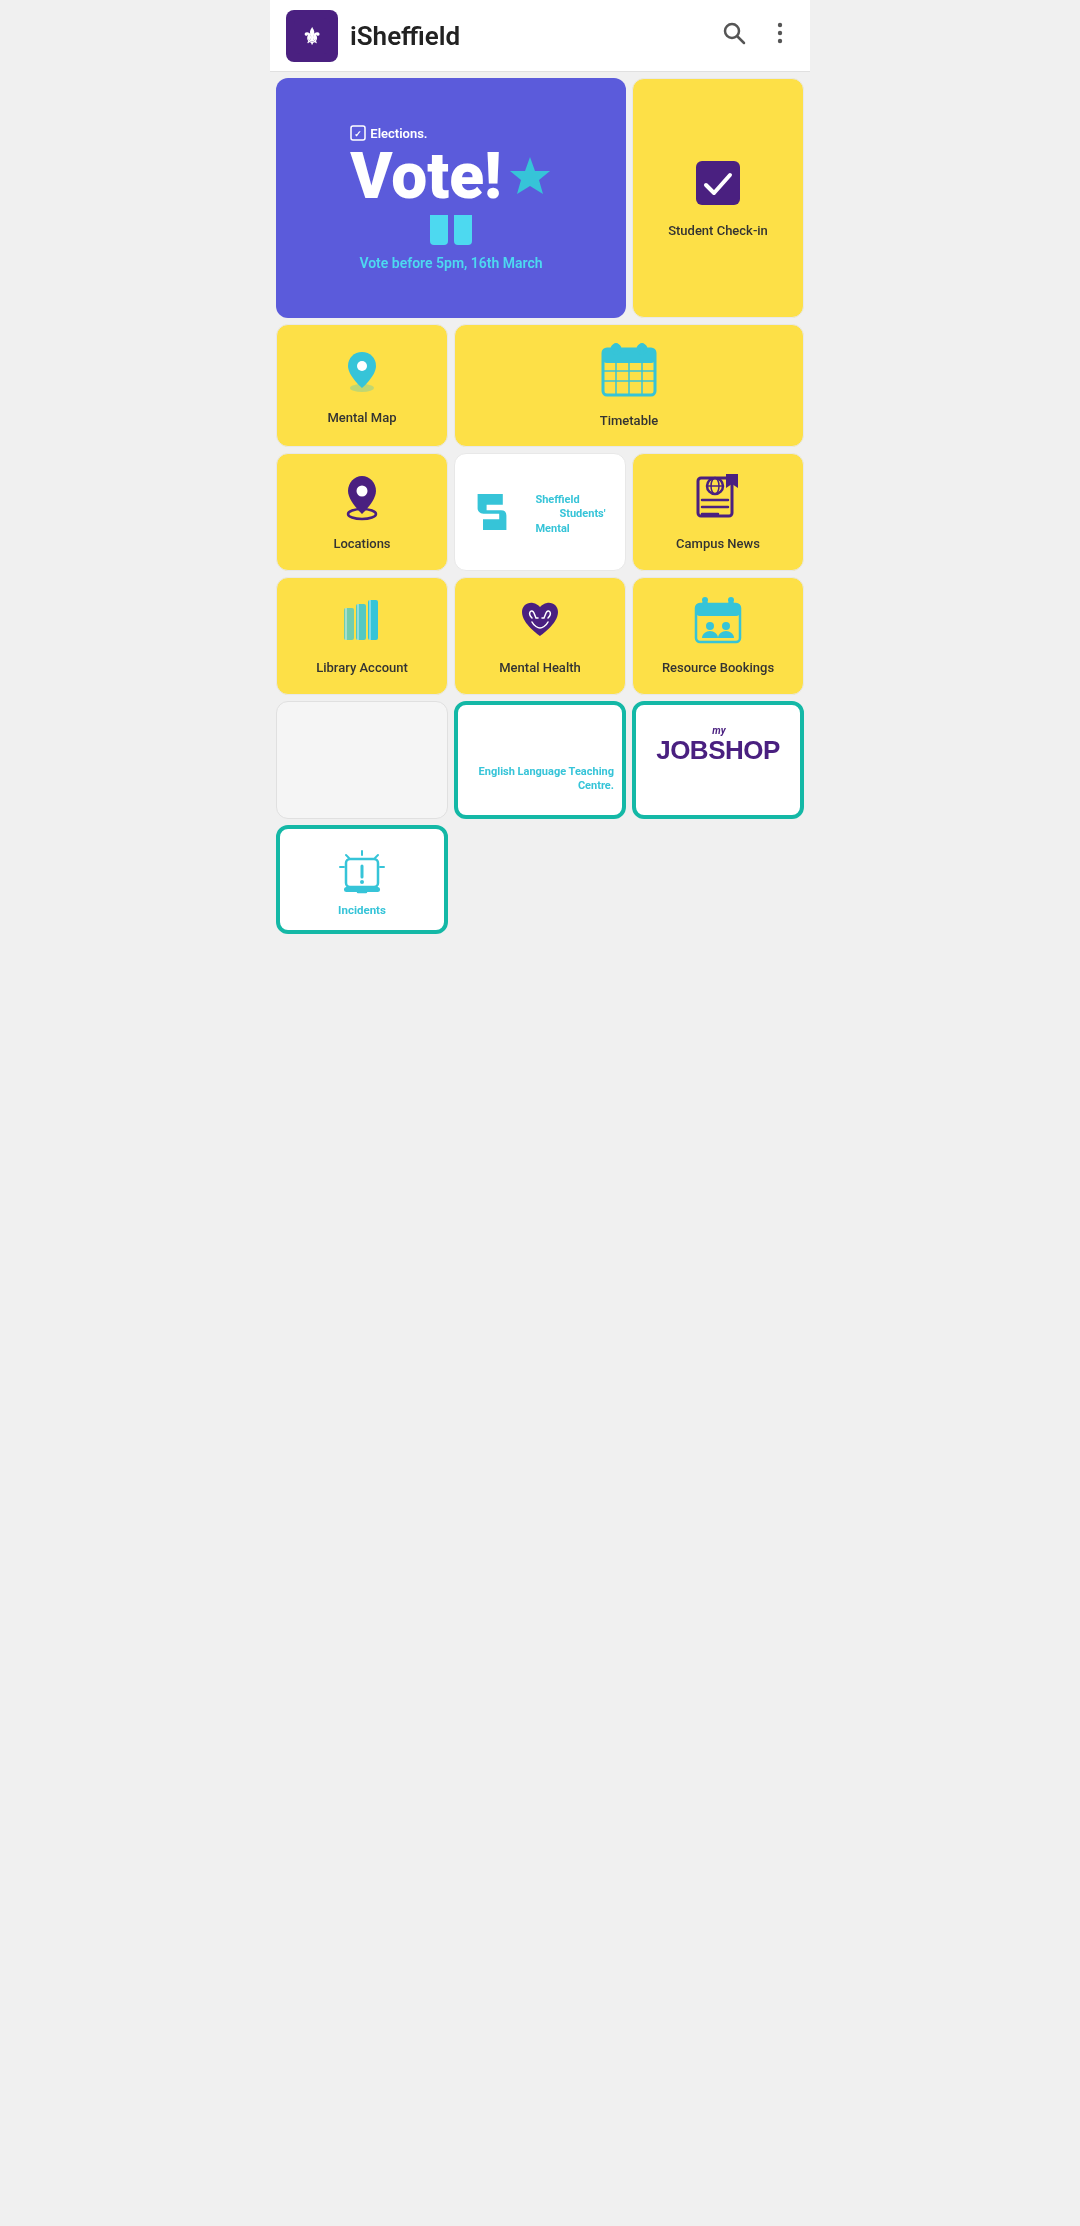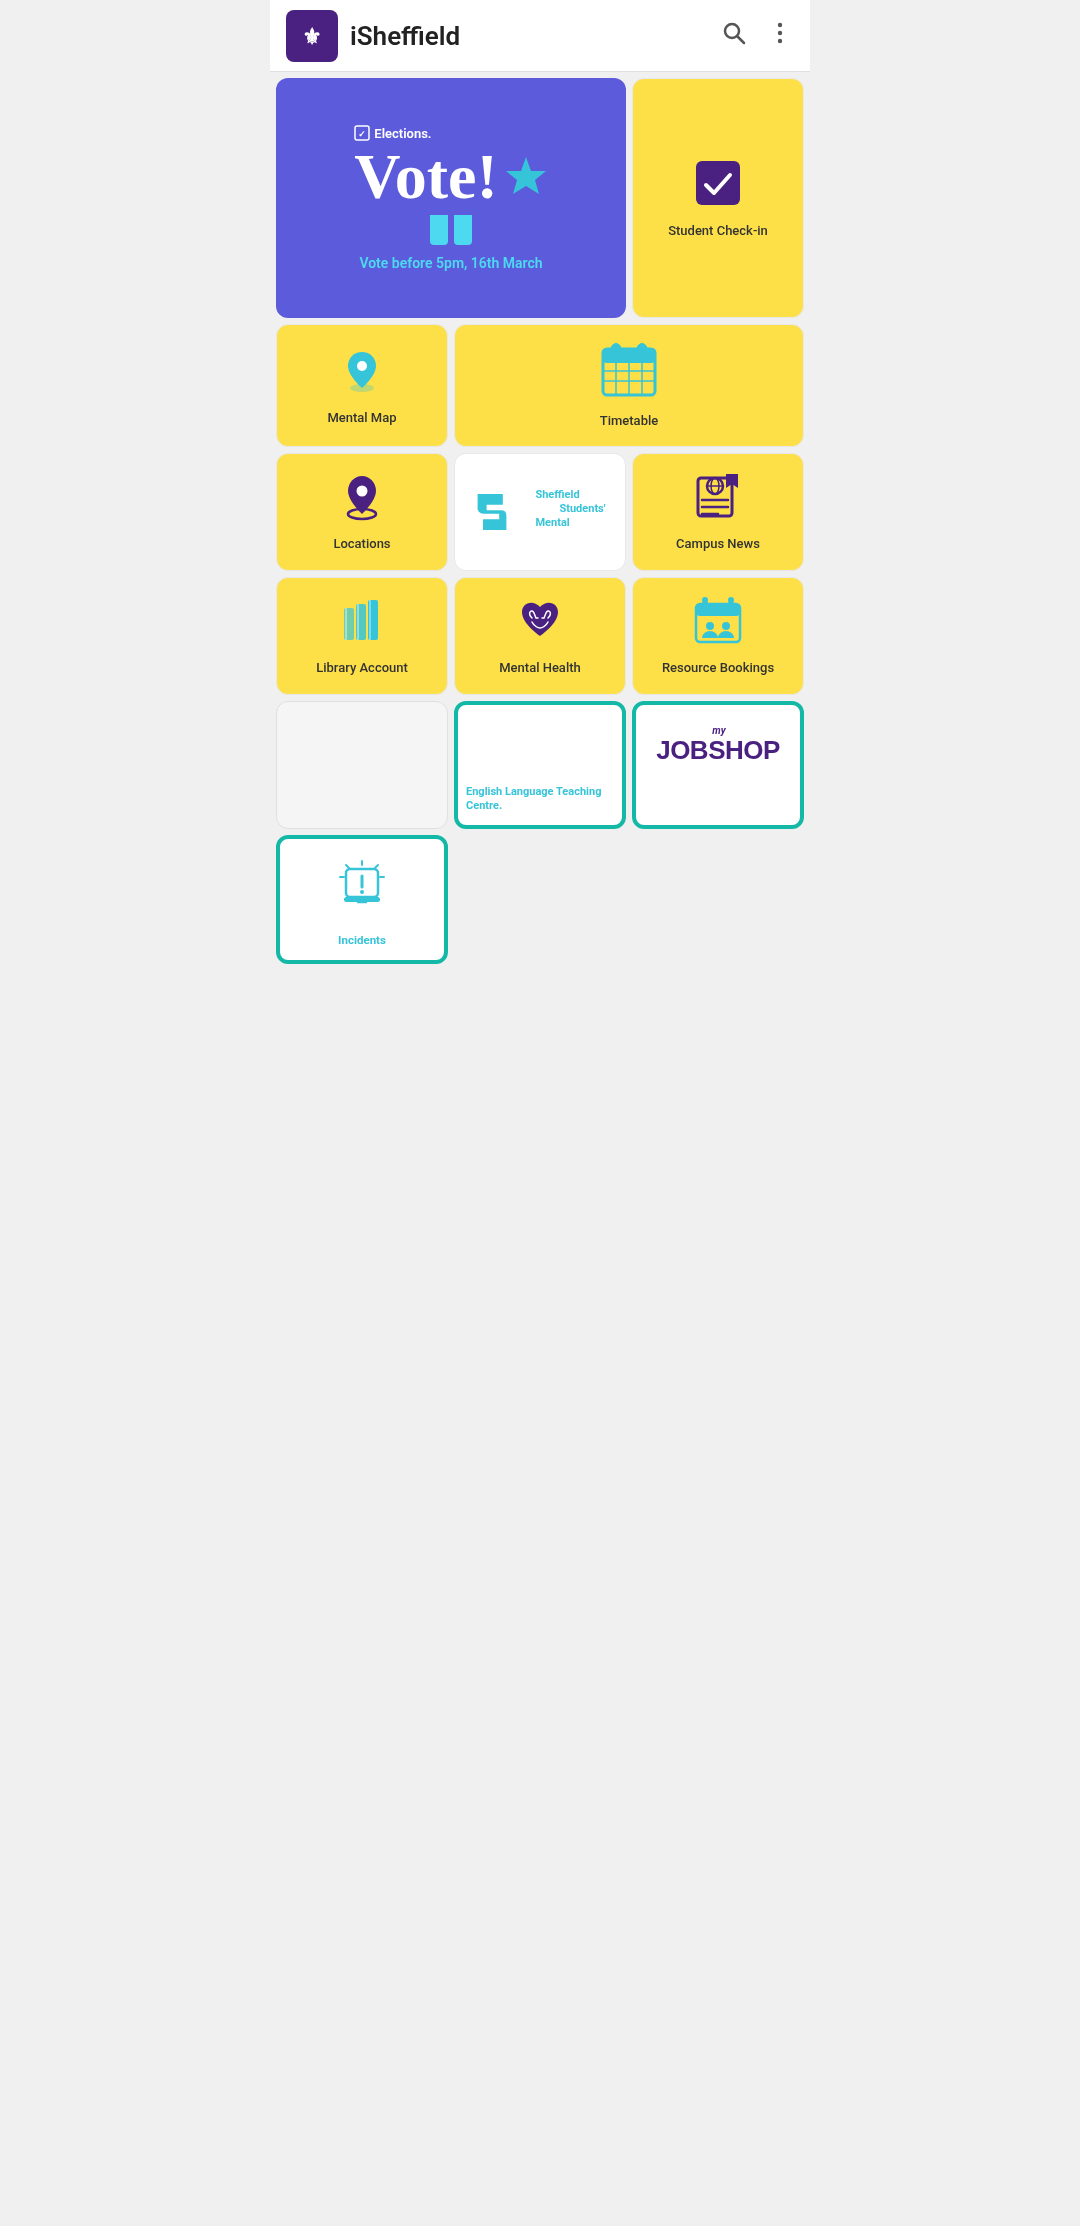--- a/index.html
+++ b/index.html
@@ -140,21 +140,21 @@
       flex-direction: column;
       align-items: center;
       justify-content: center;
       padding: 16px 8px;
       min-height: 118px;
       border: 1px solid #e8e8e8;
       cursor: pointer;
     }
     .ssu-logo {
       display: flex;
-      align-items: flex-start;
+      align-items: flex-end;
       gap: 25px;
     }
     .ssu-logo-mark {
       width: 36px;
       height: 48px;
     }
     .ssu-text {
       font-size: 10px;
       font-weight: 700;
       color: #36c4d8;
@@ -175,22 +175,22 @@
       justify-content: flex-start;
       padding: 20px 8px 12px;
       min-height: 100px;
       border: 4px solid #14b8a6;
       cursor: pointer;
     }
     .tile-partial .tile-label {
       font-size: 11.5px;
       color: #36c4d8;
       font-weight: 700;
-      text-align: left;
-      margin-top: 20px;
+      text-align: right;
+      margin-top: 0;
     }
 
     
     .myjobshop {
       font-size: 14px;
       font-weight: 900;
       color: #4a2080;
       text-align: center;
       line-height: 1.2;
     }
@@ -228,21 +228,21 @@
 
   <div class="hero-tile">
     <div class="hero-content">
       <div class="hero-elections">
         <svg width="16" height="16" viewBox="0 0 16 16">
             <rect x="1" y="1" width="14" height="14" rx="2" fill="none" stroke="white" stroke-width="1.5"></rect>
             <text x="8" y="12" text-anchor="middle" fill="white" font-size="9" font-weight="bold">✓</text>
           </svg>
         <span>Elections.</span>
       </div>
-      <div style="font-size:64px; font-weight:900; color:#fff; line-height:1; display:flex; align-items:center; gap:6px;font-family:Liberation Serif, serif;">
+      <div style="font-size:64px; font-weight:900; color:#fff; line-height:1; display:flex; align-items:center; gap:6px;">
         <span>Vote!</span>
         <svg width="44" height="44" viewBox="0 0 44 44">
           <polygon points="22,2 27,16 42,16 31,25 35,39 22,31 9,39 13,25 2,16 17,16" fill="#36c4d8"></polygon>
         </svg>
       </div>
       <div class="vote-ribbon">
         <div class="ribbon-part"></div>
         <div class="ribbon-part"></div>
       </div>
       <div class="hero-subtext">

